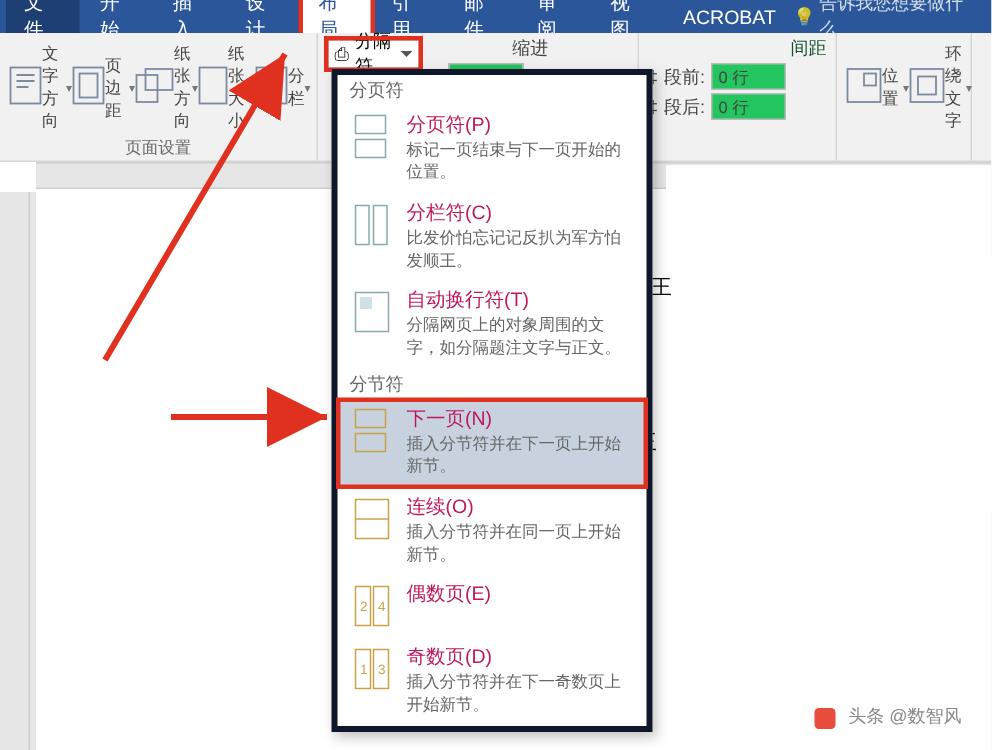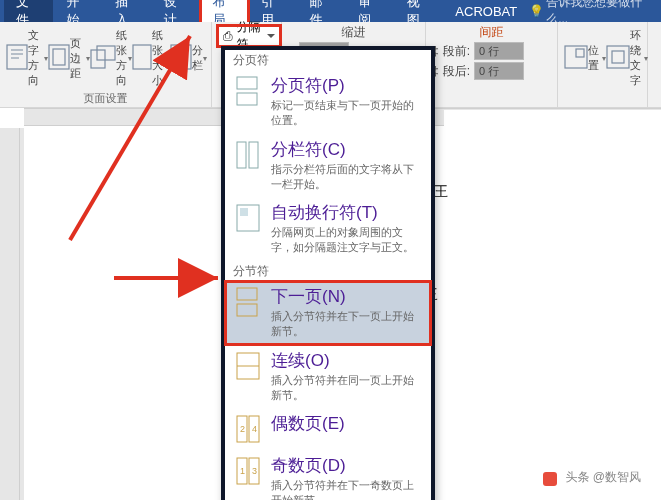--- a/index.html
+++ b/index.html
@@ -10,31 +10,31 @@
 .title-bar .hint{opacity:.8;font-size:12px;display:flex;align-items:center;gap:2px}
 .title-bar .tab-file{background:#1e3f73;margin-right:2px}
 .ribbon{background:#f1f1f1;border-bottom:1px solid #d6d6d6;height:86px;position:relative;display:flex}
 .rgroup{border-right:1px solid #d6d6d6;padding:2px 6px;display:flex;flex-direction:column;position:relative}
 .rgroup .label{position:absolute;bottom:0;left:0;right:0;text-align:center;font-size:11px;color:#666;padding-bottom:1px}
 .bigbtn{display:flex;flex-direction:row;align-items:center;justify-content:flex-start;width:42px;height:66px;padding-top:2px;font-size:11px;color:#444}
 .bigbtn .ico{width:32px;height:32px;margin-bottom:2px;display:flex;align-items:center;justify-content:center}
 .bigbtn .cv{font-size:8px;color:#777}
 .hrow{display:flex}
 .mini{display:flex;align-items:center;gap:4px;font-size:12px;color:#444;height:20px}
-.spin{border:1px solid #bbb;background:#a3a3a3;width:50px;height:18px;display:flex;align-items:center;padding:0 4px;font-size:11px}
+.spin{border:1px solid #bbb;background:#22c55e;width:50px;height:18px;display:flex;align-items:center;padding:0 4px;font-size:11px}
 .dd{border:1px solid #bbb;background:#fff;height:20px;display:flex;align-items:center;padding:0 4px;font-size:12px;gap:4px}
 .caret{width:0;height:0;border-left:4px solid transparent;border-right:4px solid transparent;border-top:4px solid #555}
 .hl-box{outline:3px solid #e03020;outline-offset:-1px}
 svg.pageico path,svg.pageico rect{stroke:#7a8ba0;stroke-width:1.2;fill:none}
 .dropdown{position:absolute;left:221px;top:46px;width:214px;background:#fff;border:4px solid #0f172a;box-shadow:2px 3px 8px rgba(0,0,0,.25);z-index:20}
 .dd-sec{padding:2px 8px;color:#666;font-size:12px;height:20px;display:flex;align-items:center}
 .dd-item{display:flex;padding:4px 8px 6px 8px;gap:8px}
 .dd-item.sel{background:#c8d2de;outline:3px solid #e03020;outline-offset:-2px}
 .dd-ico{width:30px;flex:0 0 30px;display:flex;align-items:flex-start;justify-content:center;padding-top:2px}
-.dd-txt .tt{font-size:17px;color:#4c1d95}
+.dd-txt .tt{font-size:13px;color:#be185d}
 .dd-txt .dsc{font-size:11px;color:#666;line-height:1.35;margin-top:1px}
 .doc{position:absolute;left:0;top:128px;right:0;bottom:0;background:#e6e6e6;display:flex}
 .rule-v{width:20px;background:#e6e6e6;border-right:1px solid #cfcfcf}
 .page{background:#fff;margin:0 0 0 4px;width:640px;padding:12px 0 0 200px;position:relative}
 .ruler{position:absolute;top:108px;left:24px;right:0;height:18px;background:#e6e6e6;border-top:1px solid #cfcfcf;border-bottom:1px solid #cfcfcf}
 .ruler .white{position:absolute;left:420px;top:1px;height:16px;right:0;background:#fff}
 .line{font-size:14px;line-height:2.45;color:#000;white-space:nowrap;position:relative}
 .arrow1{position:absolute;z-index:30;pointer-events:none}
 .watermark{position:absolute;right:20px;bottom:14px;z-index:40;color:#888;font-size:12px;display:flex;align-items:flex-end;gap:8px}
 .watermark .logo{width:14px;height:14px;border-radius:3px;background:#e74c3c}
@@ -130,21 +130,21 @@
         <div class="spin"></div>
       </div>
     <div class="mini">
         <span>≡</span>
         <div class="spin"></div>
       </div>
     <div class="label">段落</div>
   </div>
 
   <div class="rgroup" style="width:132px;padding-top:2px">
-    <div style="text-align:center;font-size:12px;color:#c2410c">间距</div>
+    <div style="text-align:right;font-size:12px;color:#14532d">间距</div>
     <div class="mini">
         <span>‡</span>
         <span>段前:</span>
         <div class="spin">0 行</div>
       </div>
     <div class="mini">
         <span>‡</span>
         <span>段后:</span>
         <div class="spin">0 行</div>
       </div>
@@ -212,21 +212,21 @@
   </div>
   <div class="dd-item">
     <div class="dd-ico">
         <svg width="26" height="30">
           <rect x="2" y="2" width="9" height="26" fill="none" stroke="#8aa"></rect>
           <rect x="14" y="2" width="9" height="26" fill="none" stroke="#8aa"></rect>
         </svg>
       </div>
     <div class="dd-txt">
         <div class="tt">分栏符(C)</div>
-        <div class="dsc">指示分栏符后面的文字将从下一栏开始。</div>
+        <div class="dsc">比发价怕忘记记反扒为军方怕发顺王。</div>
       </div>
   </div>
   <div class="dd-item">
     <div class="dd-ico">
         <svg width="26" height="30">
           <rect x="2" y="2" width="22" height="26" fill="none" stroke="#8aa"></rect>
           <rect x="5" y="5" width="8" height="8" fill="#cfe0e6"></rect>
         </svg>
       </div>
     <div class="dd-txt">

